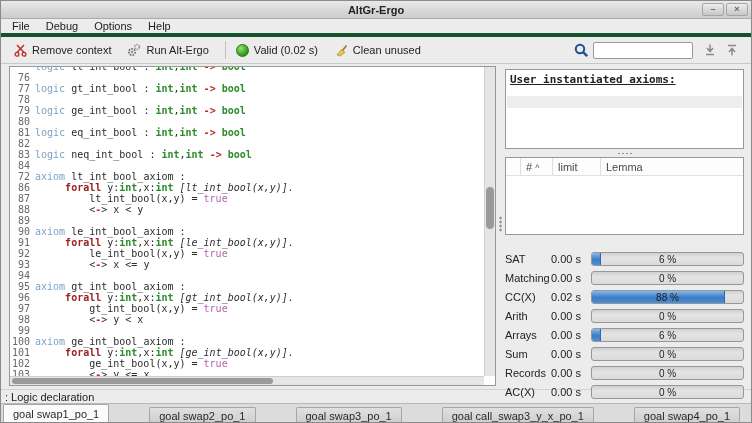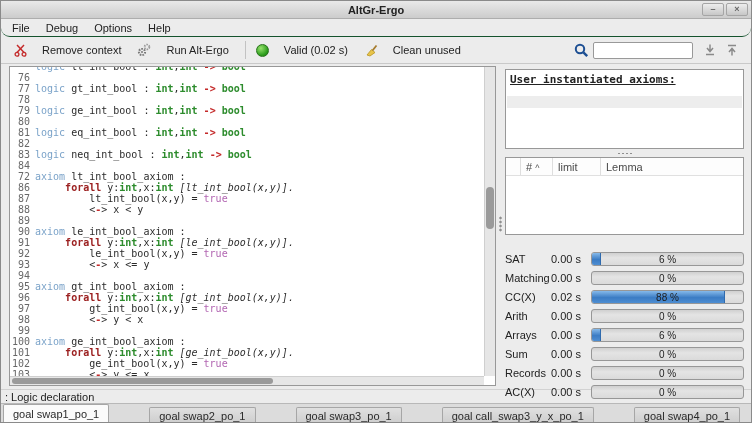--- a/index.html
+++ b/index.html
@@ -13,26 +13,26 @@
   
   .titlebar { height:18px; flex:none; background:linear-gradient(#e9e9e9,#cccccc);
     border-bottom:1px solid #adadad; display:flex; align-items:center; justify-content:center;
     font-weight:bold; position:relative; }
   .win-btns { position:absolute; right:3px; top:2px; display:flex; gap:2px; }
   .win-btn { width:22px; height:13px; background:linear-gradient(#ededed,#c7c7c7);
     border:1px solid #a5a5a5; border-radius:2px; font-size:9px; line-height:11px;
     text-align:center; color:#666; font-weight:bold; }
   
   .menubar { height:18px; flex:none; display:flex; align-items:center; padding-left:3px;
-    background:#ececec; border-bottom:1px solid #14532d;border-radius:9px; }
+    background:#ececec; border-bottom:4px solid #14532d; }
   .menu-item { padding:2px 8px; }
   
   .toolbar { height:27px; flex:none; display:flex; align-items:center; padding:0 8px;
     background:#ececec; border-bottom:1px solid #c9c9c9; }
-  .tool { display:flex; align-items:center; gap:15px; padding:2px 5px; margin-right:6px; }
+  .tool { display:flex; align-items:center; gap:5px; padding:2px 5px; margin-right:6px; }
   .tsep { width:1px; height:18px; background:#c2c2c2; margin:0 5px; flex:none; }
   .tspacer { flex:1; }
   .valid-dot { width:13px; height:13px; border-radius:50%; flex:none;
     background:radial-gradient(circle at 35% 30%, #96e26c, #2e9e1e 65%, #1b7511);
     border:1px solid #27721a; }
   .search-input { width:100px; height:17px; border:1px solid #999; border-radius:2px;
     background:#fff; margin:0 6px 0 4px; outline:none; font-size:11px; padding:0 3px; }
   .nav-btn { padding:1px 4px; }
   
   .main { flex:none; height:325px; display:flex; background:#ececec; position:relative; }

